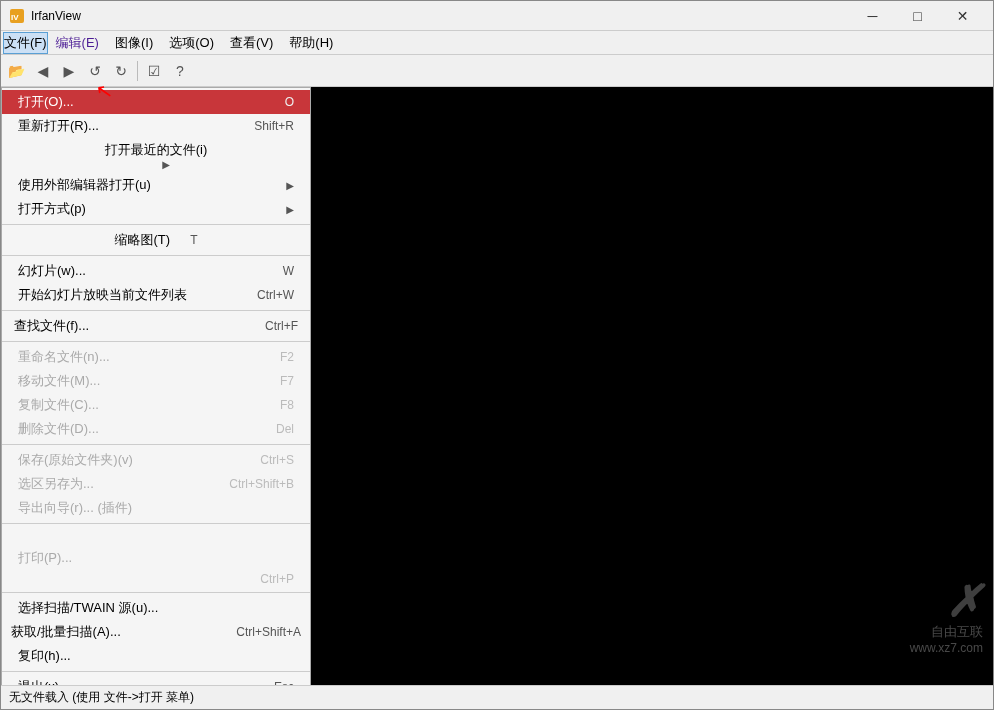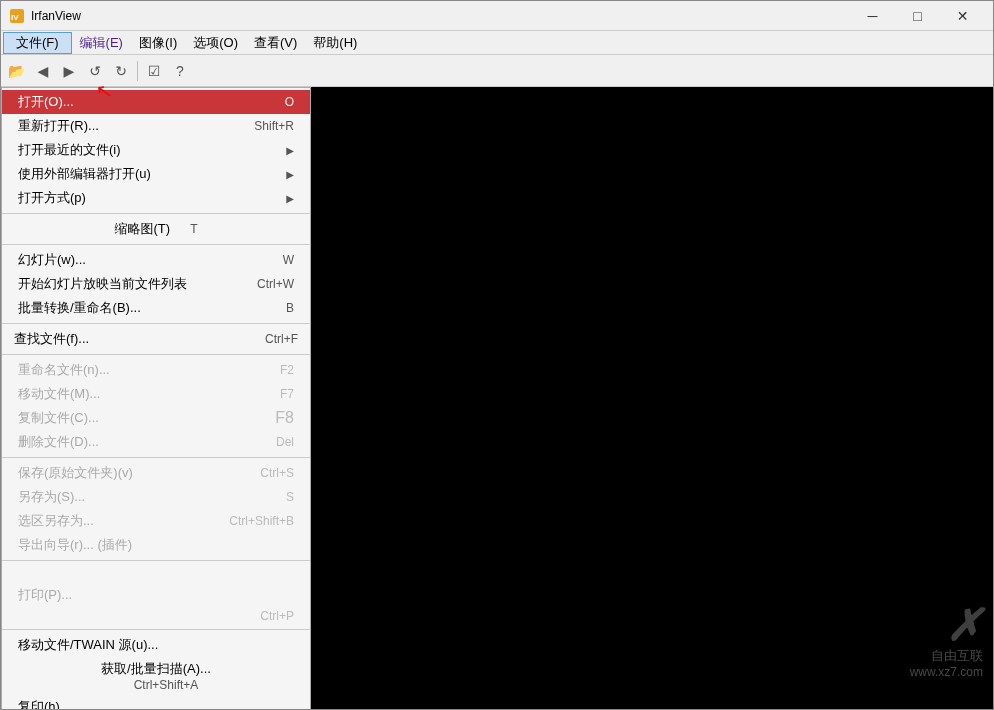--- a/index.html
+++ b/index.html
@@ -21,21 +21,21 @@
           <text x="2" y="12" font-size="8" fill="white" font-weight="bold">IV</text>
         </svg></div>
       <span style="flex: 1 1 0%; font-size: 12px; color: rgb(0, 0, 0);">IrfanView</span>
       <div style="display: flex; gap: 0px;">
         <button style="width: 45px; height: 28px; border: none; background: transparent; cursor: pointer; font-size: 14px; display: flex; align-items: center; justify-content: center; color: rgb(51, 51, 51);">─</button>
         <button style="width: 45px; height: 28px; border: none; background: transparent; cursor: pointer; font-size: 14px; display: flex; align-items: center; justify-content: center; color: rgb(51, 51, 51);">□</button>
         <button style="width: 45px; height: 28px; border: none; background: transparent; cursor: pointer; font-size: 14px; display: flex; align-items: center; justify-content: center; color: rgb(51, 51, 51);">✕</button>
       </div>
     </div>
     <div style="background: rgb(240, 240, 240); height: 24px; display: flex; align-items: center; border-bottom: 1px solid rgb(204, 204, 204); padding: 0px 2px; flex-shrink: 0;">
-      <div style="padding: 2px 12px; cursor: pointer; font-size: 13px; color: rgb(0, 0, 0); height: 22px; display: flex; align-items: center; background: rgb(204, 224, 245); border: 1px solid rgb(90, 159, 212);">文件(F)</div>
+      <div style="padding: 2px 0; cursor: pointer; font-size: 13px; color: rgb(0, 0, 0); height: 22px; display: flex; align-items: center; background: rgb(204, 224, 245); border: 1px solid rgb(90, 159, 212);">文件(F)</div>
       <div style="padding: 2px 8px; cursor: pointer; font-size: 13px; color: #4c1d95; height: 22px; display: flex; align-items: center;">编辑(E)</div>
       <div style="padding: 2px 8px; cursor: pointer; font-size: 13px; color: rgb(0, 0, 0); height: 22px; display: flex; align-items: center;">图像(I)</div>
       <div style="padding: 2px 8px; cursor: pointer; font-size: 13px; color: rgb(0, 0, 0); height: 22px; display: flex; align-items: center;">选项(O)</div>
       <div style="padding: 2px 8px; cursor: pointer; font-size: 13px; color: rgb(0, 0, 0); height: 22px; display: flex; align-items: center;">查看(V)</div>
       <div style="padding: 2px 8px; cursor: pointer; font-size: 13px; color: rgb(0, 0, 0); height: 22px; display: flex; align-items: center;">帮助(H)</div>
     </div>
     <div style="background: rgb(240, 240, 240); height: 32px; border-bottom: 1px solid rgb(204, 204, 204); display: flex; align-items: center; padding: 0px 4px; gap: 2px; flex-shrink: 0;">
       <button style="width: 24px; height: 24px; border: 1px solid transparent; background: transparent; cursor: pointer; display: flex; align-items: center; justify-content: center; font-size: 14px; color: rgb(85, 85, 85);">📂</button>
       <button style="width: 24px; height: 24px; border: 1px solid transparent; background: transparent; cursor: pointer; display: flex; align-items: center; justify-content: center; font-size: 14px; color: rgb(85, 85, 85);">◀</button>
       <button style="width: 24px; height: 24px; border: 1px solid transparent; background: transparent; cursor: pointer; display: flex; align-items: center; justify-content: center; font-size: 14px; color: rgb(85, 85, 85);">▶</button>
@@ -58,21 +58,21 @@
             <span style="display: flex; align-items: center; gap: 4px; margin-left: 20px;">
               <span style="font-size: 12px; color: rgb(238, 238, 238);">O</span>
             </span>
           </div>
           <div style="display: flex; justify-content: space-between; align-items: center; padding: 3px 16px; cursor: pointer; font-size: 13px; white-space: nowrap; min-height: 22px; color: rgb(0, 0, 0);">
             <span>重新打开(R)...</span>
             <span style="display: flex; align-items: center; gap: 4px; margin-left: 20px;">
               <span style="font-size: 12px; color: rgb(85, 85, 85);">Shift+R</span>
             </span>
           </div>
-          <div style="display: flex; justify-content: space-between; align-items: center; padding: 3px 16px; cursor: pointer; font-size: 13px; white-space: nowrap; min-height: 22px; color: rgb(0, 0, 0);">
+          <div style="display: flex; justify-content: space-between; align-items: center; padding: 3px 16px; cursor: pointer; font-size: 13px; white-space: nowrap; min-height: 22px; color: rgb(0, 0, 0); flex-direction: column;">
             <span>打开最近的文件(i)</span>
             <span style="display: flex; align-items: center; gap: 4px; margin-left: 20px;">
               <span style="font-size: 10px; color: rgb(85, 85, 85);">▶</span>
             </span>
           </div>
           <div style="display: flex; justify-content: space-between; align-items: center; padding: 3px 16px; cursor: pointer; font-size: 13px; white-space: nowrap; min-height: 22px; color: rgb(0, 0, 0);">
             <span>使用外部编辑器打开(u)</span>
             <span style="display: flex; align-items: center; gap: 4px; margin-left: 20px;">
               <span style="font-size: 10px; color: rgb(85, 85, 85);">▶</span>
             </span>
@@ -96,26 +96,20 @@
             <span style="display: flex; align-items: center; gap: 4px; margin-left: 20px;">
               <span style="font-size: 12px; color: rgb(85, 85, 85);">W</span>
             </span>
           </div>
           <div style="display: flex; justify-content: space-between; align-items: center; padding: 3px 16px; cursor: pointer; font-size: 13px; white-space: nowrap; min-height: 22px; color: rgb(0, 0, 0);">
             <span>开始幻灯片放映当前文件列表</span>
             <span style="display: flex; align-items: center; gap: 4px; margin-left: 20px;">
               <span style="font-size: 12px; color: rgb(85, 85, 85);">Ctrl+W</span>
             </span>
           </div>
-          <div style="display: flex; justify-content: space-between; align-items: center; padding: 3px 16px; cursor: pointer; font-size: 13px; white-space: nowrap; min-height: 22px; color: rgb(0, 0, 0);">
-            <span>批量转换/重命名(B)...</span>
-            <span style="display: flex; align-items: center; gap: 4px; margin-left: 20px;">
-              <span style="font-size: 12px; color: rgb(85, 85, 85);">B</span>
-            </span>
-          </div>
           <div style="height: 1px; background: rgb(204, 204, 204); margin: 3px 0px;"></div>
           <div style="display: flex; justify-content: space-between; align-items: center; padding: 3px 12px; cursor: pointer; font-size: 13px; white-space: nowrap; min-height: 22px; color: rgb(0, 0, 0);">
             <span>查找文件(f)...</span>
             <span style="display: flex; align-items: center; gap: 4px; margin-left: 20px;">
               <span style="font-size: 12px; color: rgb(85, 85, 85);">Ctrl+F</span>
             </span>
           </div>
           <div style="height: 1px; background: rgb(204, 204, 204); margin: 3px 0px;"></div>
           <div style="display: flex; justify-content: space-between; align-items: center; padding: 3px 16px; cursor: default; font-size: 13px; white-space: nowrap; min-height: 22px; color: rgb(170, 170, 170);">
             <span>重命名文件(n)...</span>
@@ -125,40 +119,34 @@
           </div>
           <div style="display: flex; justify-content: space-between; align-items: center; padding: 3px 16px; cursor: default; font-size: 13px; white-space: nowrap; min-height: 22px; color: rgb(170, 170, 170);">
             <span>移动文件(M)...</span>
             <span style="display: flex; align-items: center; gap: 4px; margin-left: 20px;">
               <span style="font-size: 12px; color: rgb(187, 187, 187);">F7</span>
             </span>
           </div>
           <div style="display: flex; justify-content: space-between; align-items: center; padding: 3px 16px; cursor: default; font-size: 13px; white-space: nowrap; min-height: 22px; color: rgb(170, 170, 170);">
             <span>复制文件(C)...</span>
             <span style="display: flex; align-items: center; gap: 4px; margin-left: 20px;">
-              <span style="font-size: 16px; color: rgb(187, 187, 187);">F8</span>
+              <span style="font-size: 12px; color: rgb(187, 187, 187);">F8</span>
             </span>
           </div>
           <div style="display: flex; justify-content: space-between; align-items: center; padding: 3px 16px; cursor: default; font-size: 13px; white-space: nowrap; min-height: 22px; color: rgb(170, 170, 170);">
             <span>删除文件(D)...</span>
             <span style="display: flex; align-items: center; gap: 4px; margin-left: 20px;">
               <span style="font-size: 12px; color: rgb(187, 187, 187);">Del</span>
             </span>
           </div>
           <div style="height: 1px; background: rgb(204, 204, 204); margin: 3px 0px;"></div>
           <div style="display: flex; justify-content: space-between; align-items: center; padding: 3px 16px; cursor: default; font-size: 13px; white-space: nowrap; min-height: 22px; color: rgb(170, 170, 170);">
             <span>保存(原始文件夹)(v)</span>
             <span style="display: flex; align-items: center; gap: 4px; margin-left: 20px;">
               <span style="font-size: 12px; color: rgb(187, 187, 187);">Ctrl+S</span>
-            </span>
-          </div>
-          <div style="display: flex; justify-content: space-between; align-items: center; padding: 3px 16px; cursor: default; font-size: 13px; white-space: nowrap; min-height: 22px; color: rgb(170, 170, 170);">
-            <span>另存为(S)...</span>
-            <span style="display: flex; align-items: center; gap: 4px; margin-left: 20px;">
-              <span style="font-size: 12px; color: rgb(187, 187, 187);">S</span>
             </span>
           </div>
           <div style="display: flex; justify-content: space-between; align-items: center; padding: 3px 16px; cursor: default; font-size: 13px; white-space: nowrap; min-height: 22px; color: rgb(170, 170, 170);">
             <span>选区另存为...</span>
             <span style="display: flex; align-items: center; gap: 4px; margin-left: 20px;">
               <span style="font-size: 12px; color: rgb(187, 187, 187);">Ctrl+Shift+B</span>
             </span>
           </div>
           <div style="display: flex; justify-content: space-between; align-items: center; padding: 3px 16px; cursor: default; font-size: 13px; white-space: nowrap; min-height: 22px; color: rgb(170, 170, 170);">
             <span>导出向导(r)... (插件)</span>
@@ -166,37 +154,40 @@
           </div>
           <div style="height: 1px; background: rgb(204, 204, 204); margin: 3px 0px;"></div>
           <div style="display: flex; justify-content: space-between; align-items: center; padding: 3px 16px; cursor: default; font-size: 13px; white-space: nowrap; min-height: 22px; color: rgb(170, 170, 170);">
             <span>打印(P)...</span>
             <span style="display: flex; align-items: center; gap: 4px; margin-left: 20px;">
               <span style="font-size: 12px; color: rgb(187, 187, 187); margin-top: 42px;">Ctrl+P</span>
             </span>
           </div>
           <div style="height: 1px; background: rgb(204, 204, 204); margin: 3px 0px;"></div>
           <div style="display: flex; justify-content: space-between; align-items: center; padding: 3px 16px; cursor: pointer; font-size: 13px; white-space: nowrap; min-height: 22px; color: rgb(0, 0, 0);">
-            <span>移动文件/TWAIN 源(u)...</span>
+            <span>选择扫描/TWAIN 源(u)...</span>
             <span style="display: flex; align-items: center; gap: 4px; margin-left: 20px;"></span>
           </div>
-          <div style="display: flex; justify-content: space-between; align-items: center; padding: 3px 9px; cursor: pointer; font-size: 13px; white-space: nowrap; min-height: 22px; color: rgb(0, 0, 0); flex-direction: column;">
+          <div style="display: flex; justify-content: space-between; align-items: center; padding: 3px 9px; cursor: pointer; font-size: 13px; white-space: nowrap; min-height: 22px; color: rgb(0, 0, 0);">
             <span>获取/批量扫描(A)...</span>
             <span style="display: flex; align-items: center; gap: 4px; margin-left: 20px;">
               <span style="font-size: 12px; color: rgb(85, 85, 85);">Ctrl+Shift+A</span>
             </span>
           </div>
           <div style="display: flex; justify-content: space-between; align-items: center; padding: 3px 16px; cursor: pointer; font-size: 13px; white-space: nowrap; min-height: 22px; color: rgb(0, 0, 0);">
             <span>复印(h)...</span>
             <span style="display: flex; align-items: center; gap: 4px; margin-left: 20px;"></span>
           </div>
           <div style="height: 1px; background: rgb(204, 204, 204); margin: 3px 0px;"></div>
           <div style="display: flex; justify-content: space-between; align-items: center; padding: 3px 16px; cursor: pointer; font-size: 13px; white-space: nowrap; min-height: 22px; color: rgb(0, 0, 0);">
             <span>退出(x)</span>
             <span style="display: flex; align-items: center; gap: 4px; margin-left: 20px;">
               <span style="font-size: 12px; color: rgb(85, 85, 85);">Esc</span>
             </span>
           </div>
         </div>
       </div>
     </div>
+    <div style="height: 24px; background: rgb(240, 240, 240); border-top: 1px solid rgb(204, 204, 204); display: flex; align-items: center; padding: 0px 8px; font-size: 12px; color: rgb(0, 0, 0); flex-shrink: 0;">
+      <span>无文件载入 (使用 文件-&gt;打开 菜单)</span>
+    </div>
     <div style="position: absolute; left: 95px; top: 78px; pointer-events: none; z-index: 999; font-size: 20px; transform: rotate(-10deg); color: red;">↖</div>
   </div>
 
 </body></html>

